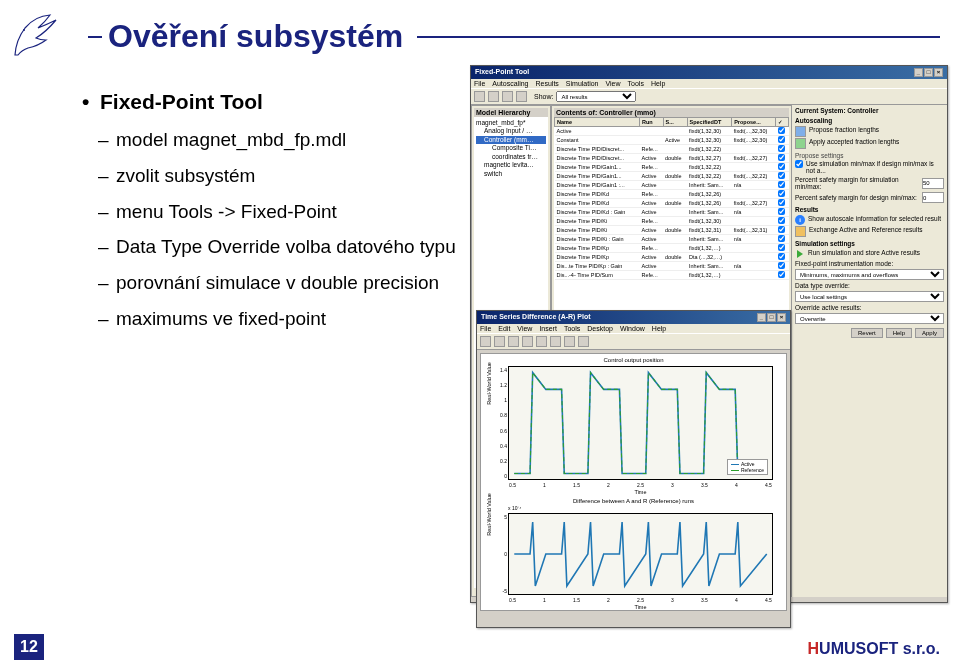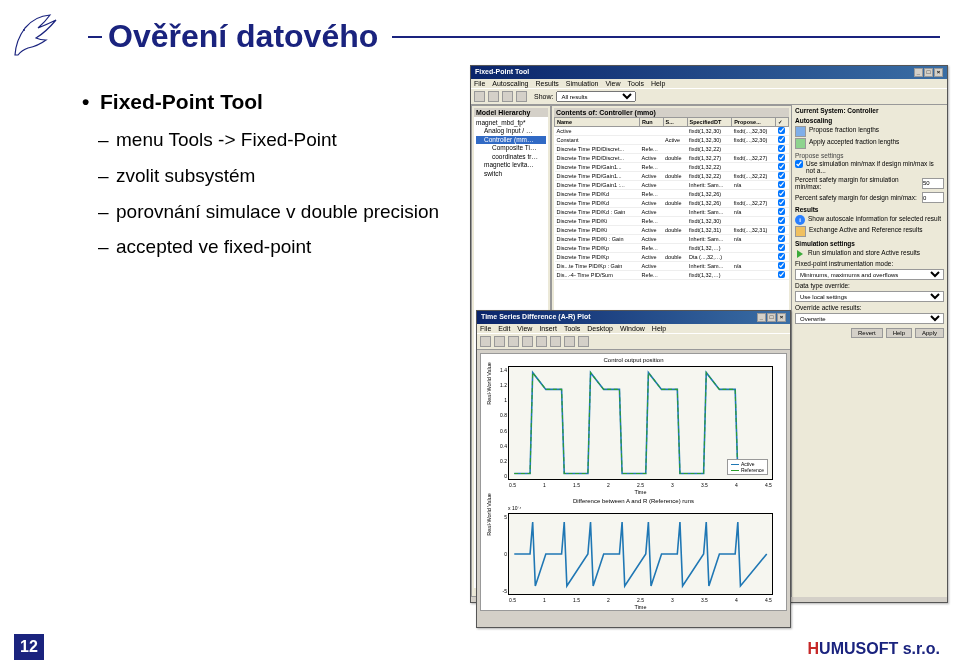--- a/index.html
+++ b/index.html
@@ -268,30 +268,32 @@
 
 <div class="logo">
   <svg viewBox="0 0 50 50">
     <path d="M5 45 Q6 30 15 18 Q25 6 40 5 Q35 12 28 18 Q38 14 46 10 Q36 22 26 28 Q30 30 36 30 Q28 36 18 38 Q12 40 8 45 Z" fill="none" stroke="#1a237e" stroke-width="1.2"></path>
     <circle cx="14" cy="20" r="1" fill="#1a237e"></circle>
   </svg>
 </div>
 
 <div class="title-wrap">
   <div class="title-line-l"></div>
-  <div class="title">Ověření datového</div>
+  <div class="title">Ověření subsystém</div>
   <div class="title-line-r"></div>
 </div>
 
 <div class="content">
   <div class="bullet-l1">Fixed-Point Tool</div>
+  <div class="bullet-l2">model magnet_mbd_fp.mdl</div>
+  <div class="bullet-l2">zvolit subsystém</div>
   <div class="bullet-l2">menu Tools -&gt; Fixed-Point</div>
-  <div class="bullet-l2">zvolit subsystém</div>
+  <div class="bullet-l2">Data Type Override volba datového typu</div>
   <div class="bullet-l2">porovnání simulace v double precision</div>
-  <div class="bullet-l2">accepted ve fixed-point</div>
+  <div class="bullet-l2">maximums ve fixed-point</div>
 </div>
 
 <div class="screenshot-area">
 
   <div class="window" style="top:0; left:0; width:478px; height:538px;">
     <div class="win-title">
       <span>Fixed-Point Tool</span>
       <span class="win-ctrl">
         <span>_</span>
         <span>□</span>

